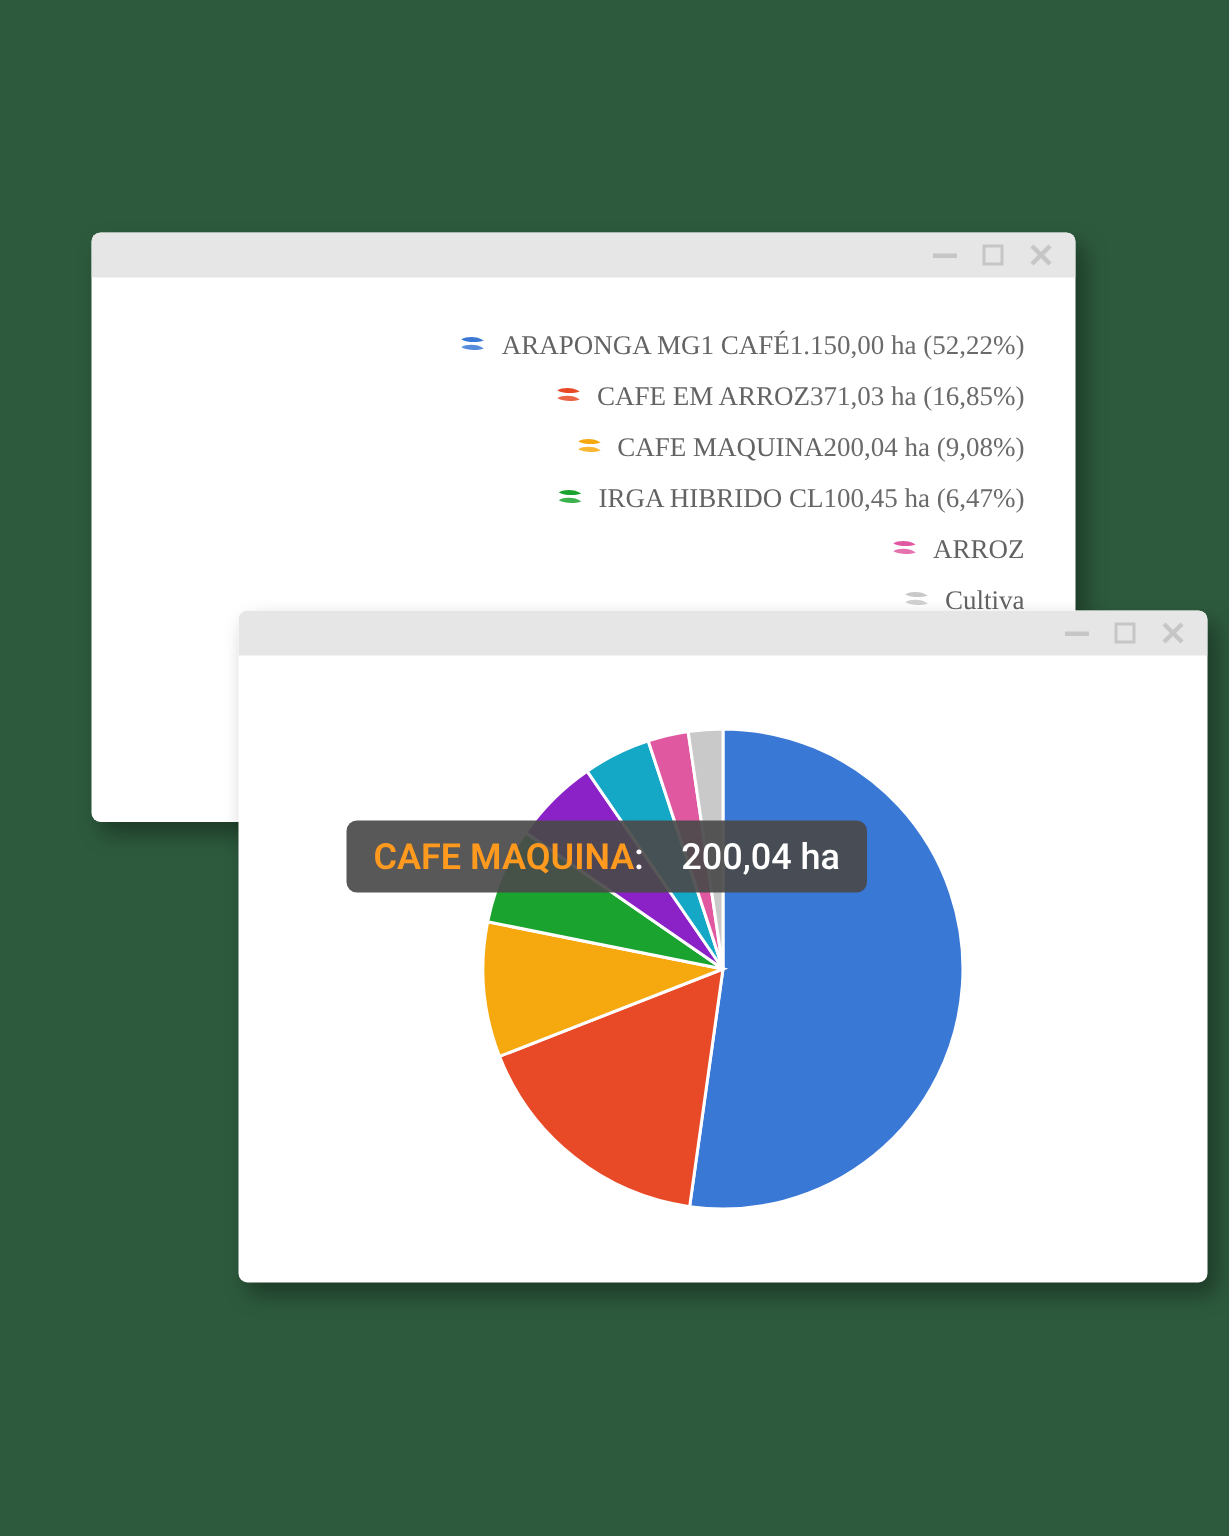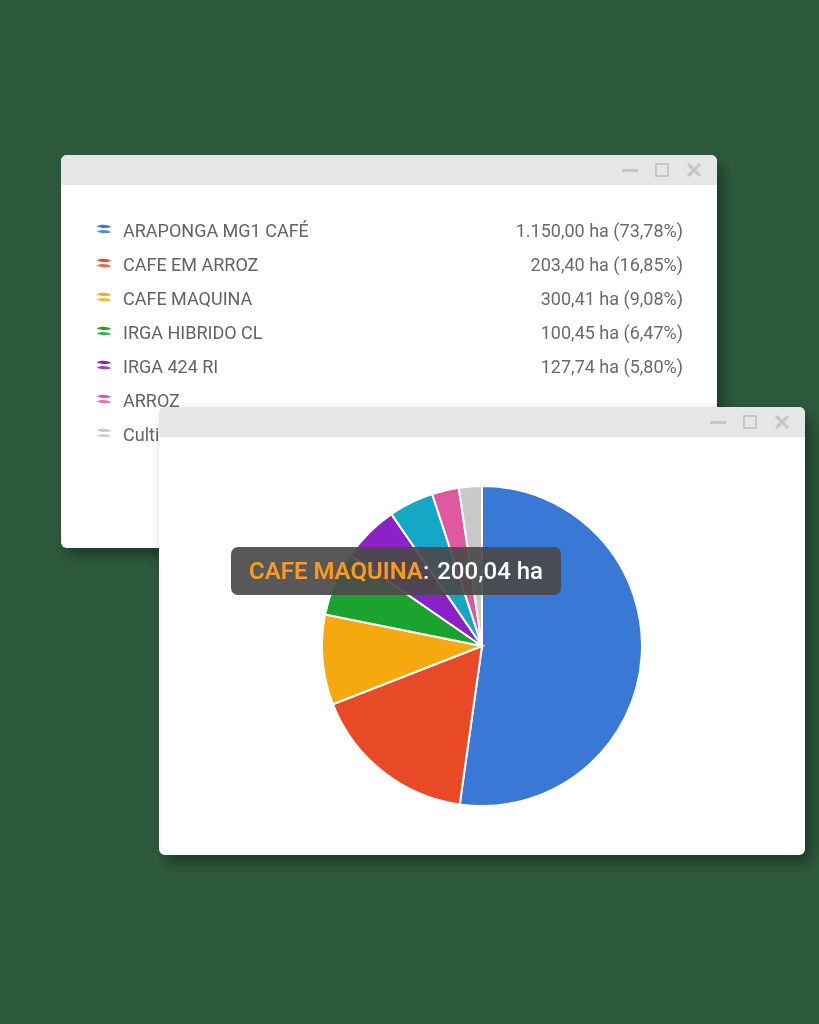--- a/index.html
+++ b/index.html
@@ -46,24 +46,25 @@
       width: 656px;
       height: 393px;
       padding-bottom: 20px;
     }
     .list-body {
       padding: 28px 34px 10px 34px;
     }
     .row {
       display: flex;
       align-items: center;
-      justify-content: space-between;
+      justify-content: flex-end;
       height: 34px;
       font-size: 18px;
       color: #636363;
+      font-family: Liberation Serif, serif;
     }
     .row-left { display: flex; align-items: center; gap: 10px; }
     .leaf-icon { width: 18px; height: 18px; display: inline-block; }
     .row-value { color: #6a6a6a; font-size: 18px; }
     .row.masked .row-value { visibility: hidden; }
 
     
     .window-chart {
       left: 159px;
       top: 407px;
@@ -89,21 +90,21 @@
       border-radius: 7px;
       font-size: 24px;
       font-weight: 500;
       display: flex;
       align-items: baseline;
       gap: 0;
       white-space: nowrap;
     }
     .tooltip .tt-name { color: #ff9a1f; font-weight: 600; }
     .tooltip .tt-colon { color: #fff; }
-    .tooltip .tt-value { color: #fff; margin-left: 8px; }
+    .tooltip .tt-value { color: #fff; margin-left: 25px; }
   </style>
 </head>
 <body>
 
 <div class="window window-list">
   <div class="titlebar">
     <span class="tb-icon">
         <span class="tb-min"></span>
       </span>
     <span class="tb-icon">
@@ -118,61 +119,51 @@
   </div>
   <div class="list-body" id="list-body">
       <div class="row">
         <div class="row-left">
           <span class="leaf-icon"><svg width="18" height="18" viewBox="0 0 24 24">
               <path d="M2 7 C7 4 16 4 22 8 C16 10 8 10 2 7 Z" fill="#3a78d6"></path>
               <path d="M2 14 C7 11 16 11 22 15 C16 17 8 17 2 14 Z" fill="#3a78d6" opacity="0.85"></path>
             </svg></span>
           <span>ARAPONGA MG1 CAFÉ</span>
         </div>
-        <span class="row-value">1.150,00 ha (73,78%)</span>
+        <span class="row-value">1.150,00 ha (52,22%)</span>
       </div>
       <div class="row">
         <div class="row-left">
           <span class="leaf-icon"><svg width="18" height="18" viewBox="0 0 24 24">
               <path d="M2 7 C7 4 16 4 22 8 C16 10 8 10 2 7 Z" fill="#e84a27"></path>
               <path d="M2 14 C7 11 16 11 22 15 C16 17 8 17 2 14 Z" fill="#e84a27" opacity="0.85"></path>
             </svg></span>
           <span>CAFE EM ARROZ</span>
         </div>
-        <span class="row-value">203,40 ha (16,85%)</span>
+        <span class="row-value">371,03 ha (16,85%)</span>
       </div>
       <div class="row">
         <div class="row-left">
           <span class="leaf-icon"><svg width="18" height="18" viewBox="0 0 24 24">
               <path d="M2 7 C7 4 16 4 22 8 C16 10 8 10 2 7 Z" fill="#f6a90f"></path>
               <path d="M2 14 C7 11 16 11 22 15 C16 17 8 17 2 14 Z" fill="#f6a90f" opacity="0.85"></path>
             </svg></span>
           <span>CAFE MAQUINA</span>
         </div>
-        <span class="row-value">300,41 ha (9,08%)</span>
+        <span class="row-value">200,04 ha (9,08%)</span>
       </div>
       <div class="row">
         <div class="row-left">
           <span class="leaf-icon"><svg width="18" height="18" viewBox="0 0 24 24">
               <path d="M2 7 C7 4 16 4 22 8 C16 10 8 10 2 7 Z" fill="#1aa32f"></path>
               <path d="M2 14 C7 11 16 11 22 15 C16 17 8 17 2 14 Z" fill="#1aa32f" opacity="0.85"></path>
             </svg></span>
           <span>IRGA HIBRIDO CL</span>
         </div>
         <span class="row-value">100,45 ha (6,47%)</span>
-      </div>
-      <div class="row">
-        <div class="row-left">
-          <span class="leaf-icon"><svg width="18" height="18" viewBox="0 0 24 24">
-              <path d="M2 7 C7 4 16 4 22 8 C16 10 8 10 2 7 Z" fill="#8a22c8"></path>
-              <path d="M2 14 C7 11 16 11 22 15 C16 17 8 17 2 14 Z" fill="#8a22c8" opacity="0.85"></path>
-            </svg></span>
-          <span>IRGA 424 RI</span>
-        </div>
-        <span class="row-value">127,74 ha (5,80%)</span>
       </div>
       <div class="row masked">
         <div class="row-left">
           <span class="leaf-icon"><svg width="18" height="18" viewBox="0 0 24 24">
               <path d="M2 7 C7 4 16 4 22 8 C16 10 8 10 2 7 Z" fill="#e058a0"></path>
               <path d="M2 14 C7 11 16 11 22 15 C16 17 8 17 2 14 Z" fill="#e058a0" opacity="0.85"></path>
             </svg></span>
           <span>ARROZ</span>
         </div>
         <span class="row-value"></span>

